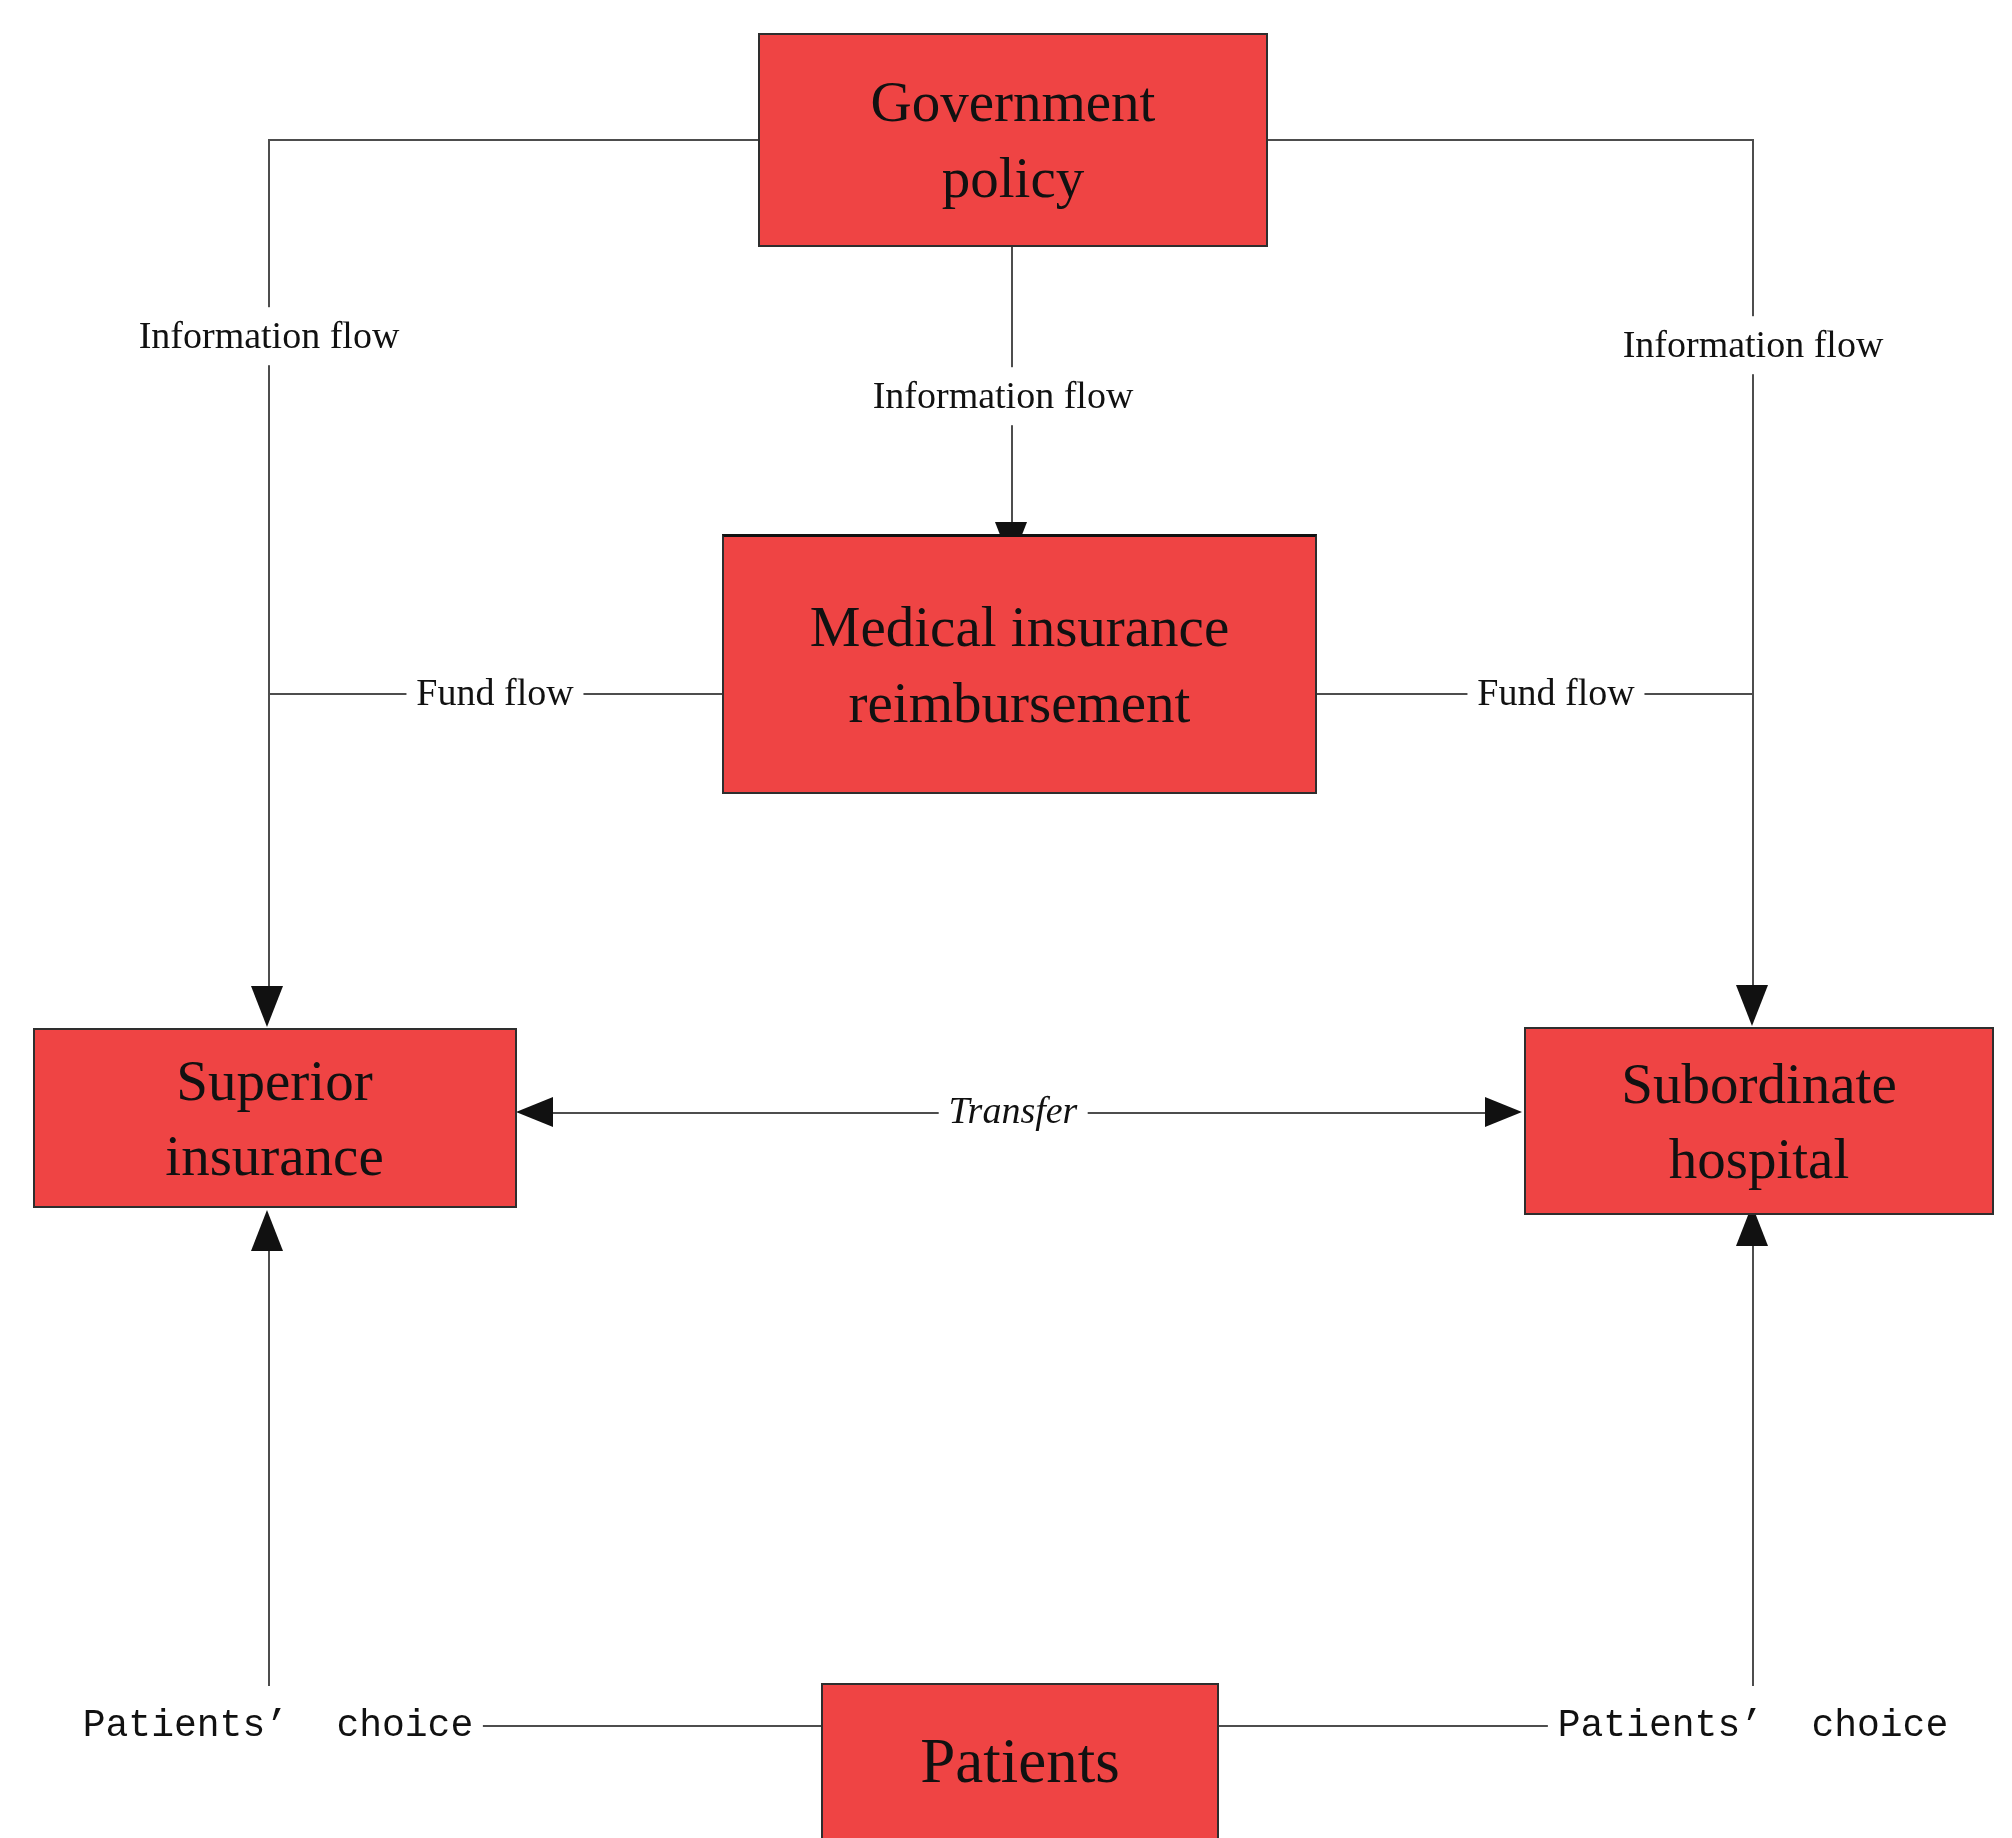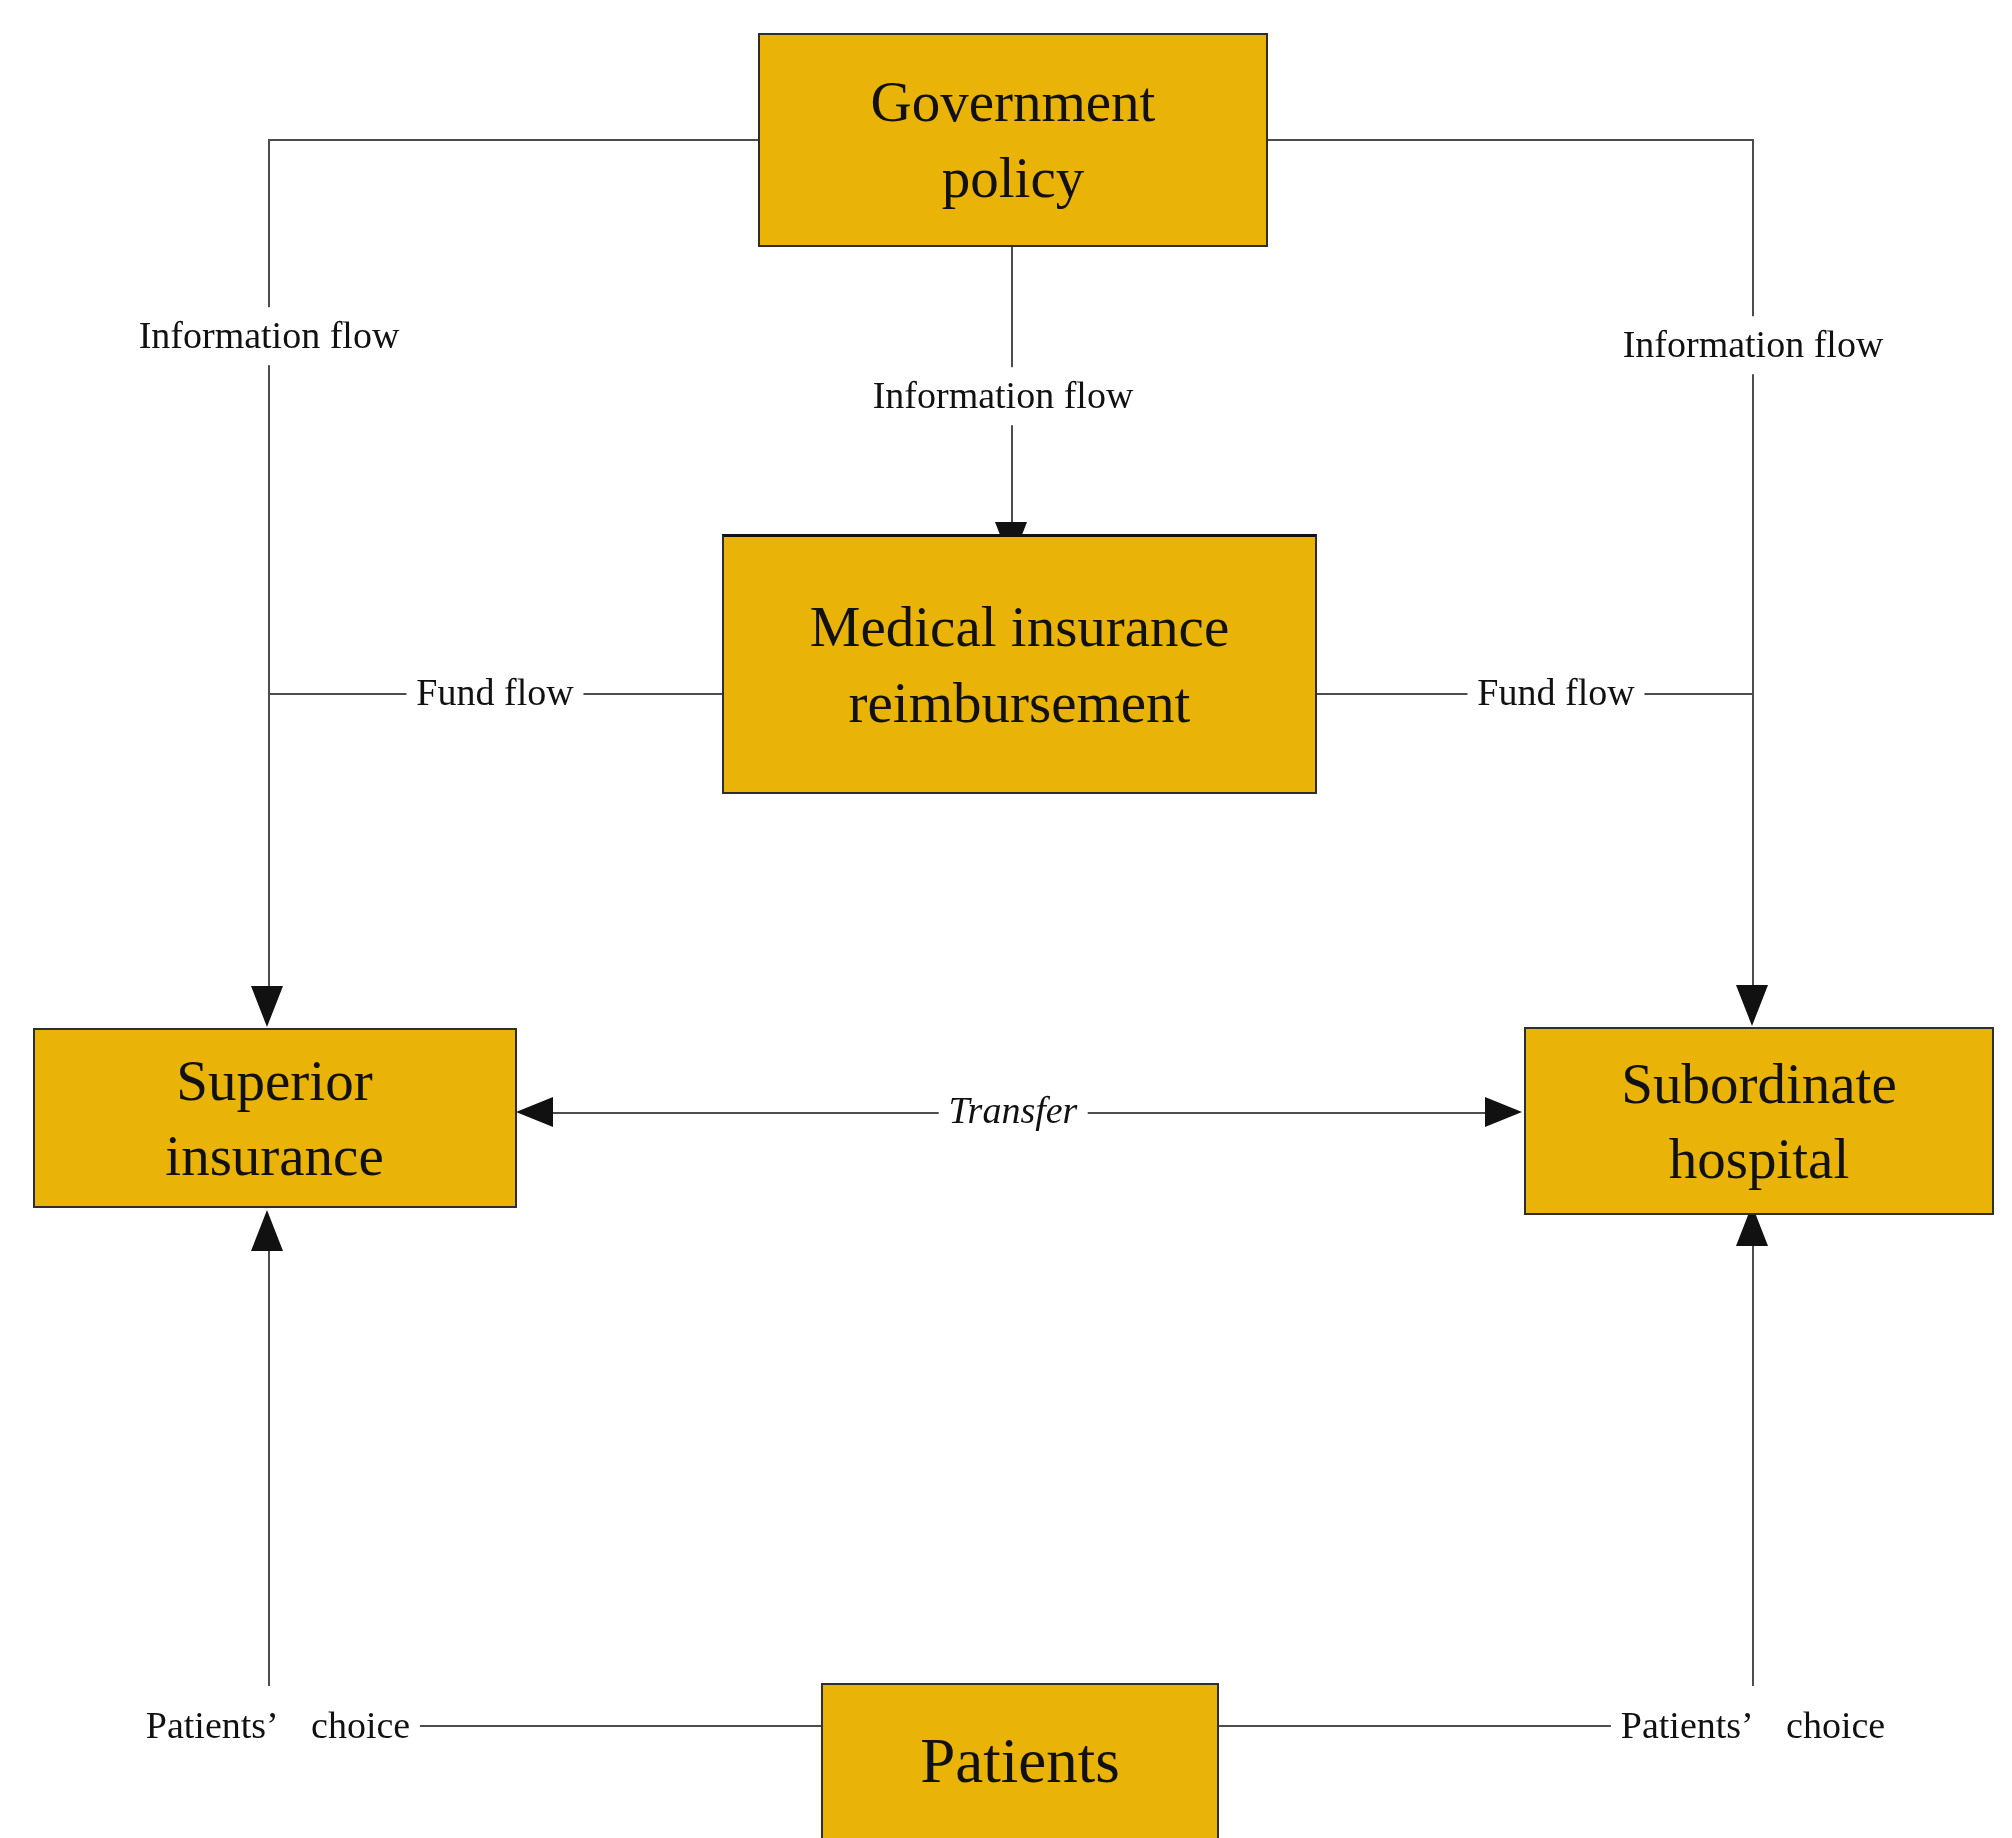--- a/index.html
+++ b/index.html
@@ -6,21 +6,21 @@
   .canvas{
     position:relative;
     width:2013px;height:1838px;
     background:#ffffff;
     font-family:"Liberation Serif","DejaVu Serif",serif;
     color:#111111;
     overflow:hidden;
   }
   .node{
     position:absolute;
-    background:#eab308;
+    background:#ef4444;
     border:2px solid #2e2e2e;
     display:flex;align-items:center;justify-content:center;
     text-align:center;
     white-space:pre-line;
     font-size:57px;
     line-height:1.32;
     z-index:3;
     box-sizing:border-box;
   }
   .node.patients{font-size:63px;margin-top:36px;}
@@ -31,21 +31,21 @@
   .edge-label{
     position:absolute;
     transform:translate(-50%,-50%);
     background:#ffffff;
     padding:7.9px 9.9px;
     font-size:38px;
     white-space:nowrap;
     z-index:4;
     line-height:1.1;
   }
-  .edge-label.wide{word-spacing:25.6px;}
+  .edge-label.wide{word-spacing:25.6px;font-family:Liberation Mono, monospace;}
   .arrow{position:absolute;width:0;height:0;z-index:2;}
   .arrow.down{border-left:16.7px solid transparent;border-right:16.7px solid transparent;border-top:41px solid #111111;}
   .arrow.up{border-left:16.7px solid transparent;border-right:16.7px solid transparent;border-bottom:41px solid #111111;}
   .arrow.left{border-top:15.8px solid transparent;border-bottom:15.8px solid transparent;border-right:37px solid #111111;}
   .arrow.right{border-top:15.8px solid transparent;border-bottom:15.8px solid transparent;border-left:37px solid #111111;}
 </style>
 </head>
 <body>
 
 <div class="canvas">

